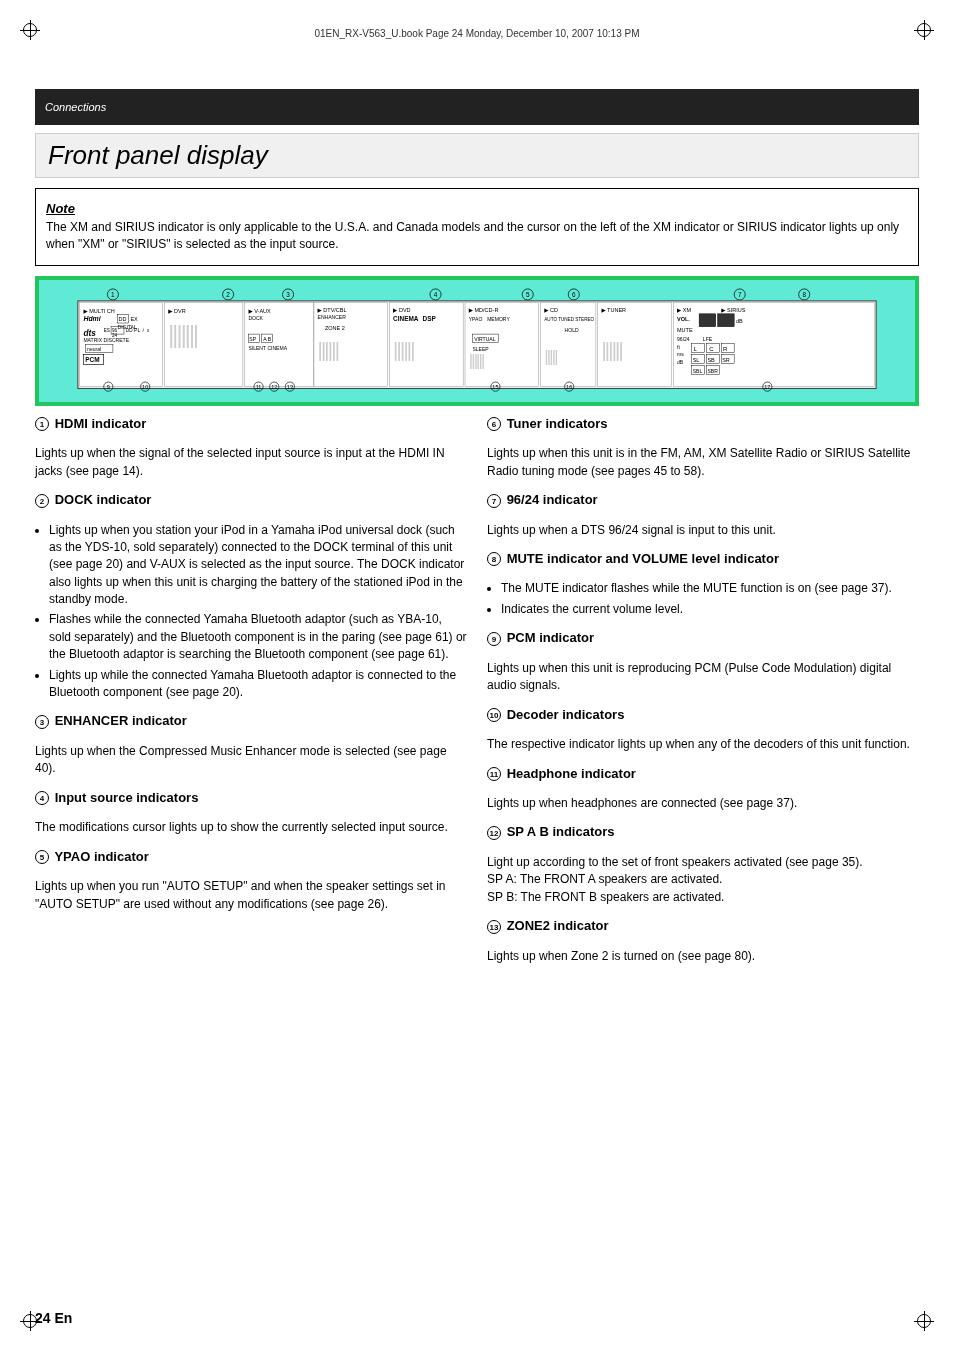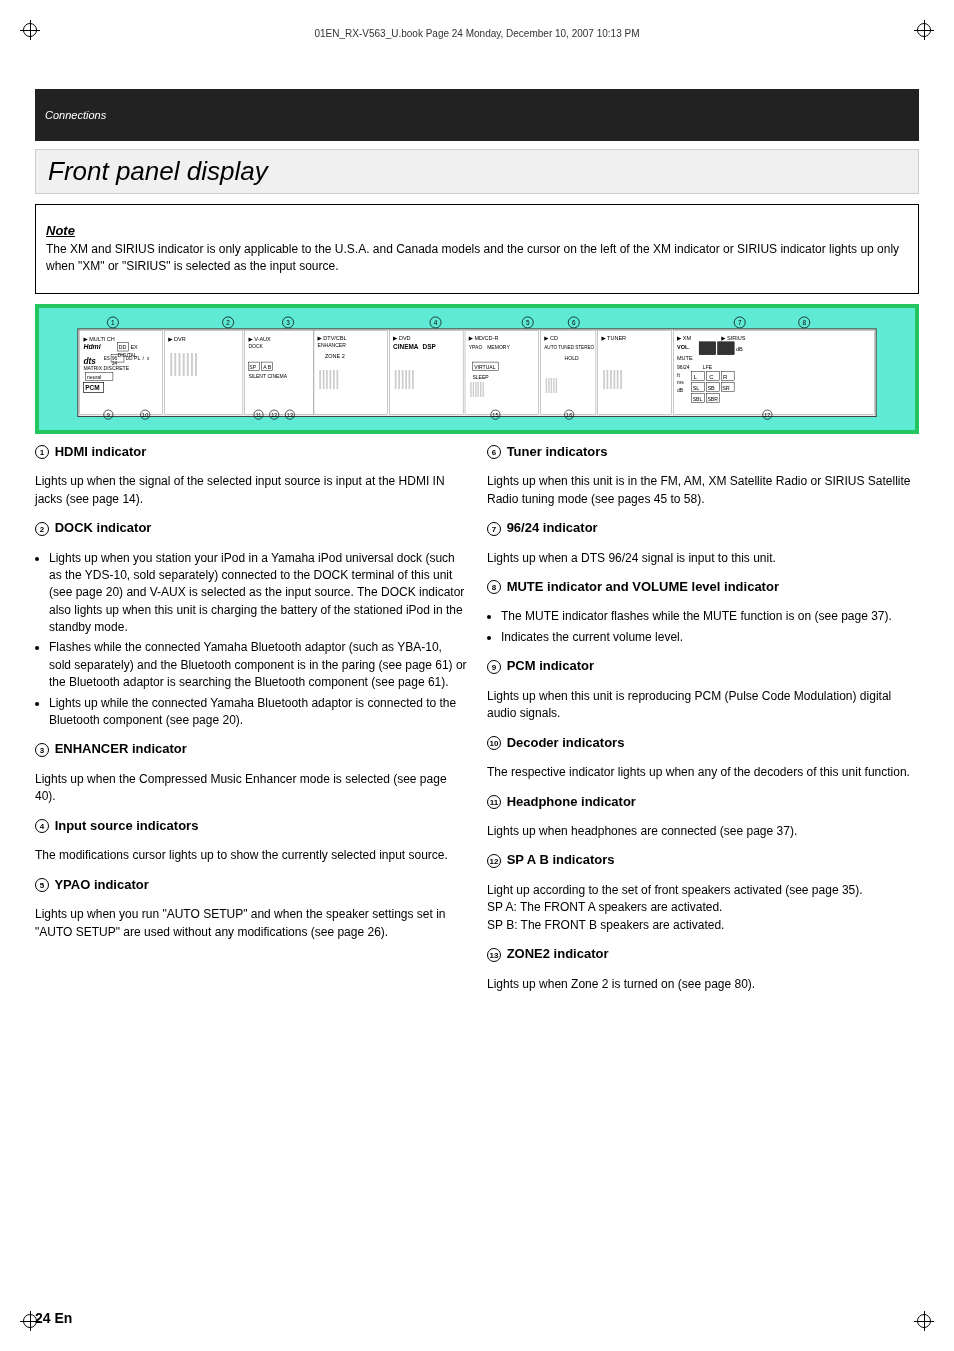--- a/index.html
+++ b/index.html
@@ -41,40 +41,40 @@
     .corner-mark.tr .corner-circle { top: 3px; left: 3px; }
     .corner-mark.bl .corner-circle { top: 3px; left: 3px; }
     .corner-mark.br .corner-circle { top: 3px; left: 3px; }
 
     
     .header-bar {
       background: #222;
       color: #fff;
       font-size: 11px;
       font-style: italic;
-      padding: 20px 10px;
+      padding: 12px 10px;
       margin: 50px 35px 0 35px;
     }
 
     
     .page-title {
       font-size: 26px;
       font-style: italic;
       font-weight: normal;
       background: #f0f0f0;
       border: 1px solid #ccc;
       margin: 8px 35px 10px 35px;
       padding: 6px 12px;
     }
 
     
     .note-box {
       margin: 0 35px 10px 35px;
       border: 1px solid #000;
-      padding: 18px 10px;
+      padding: 12px 10px;
     }
     .note-title {
       font-weight: bold;
       font-style: italic;
       text-decoration: underline;
       font-size: 13px;
       margin-bottom: 3px;
     }
     .note-text {
       font-size: 12px;

